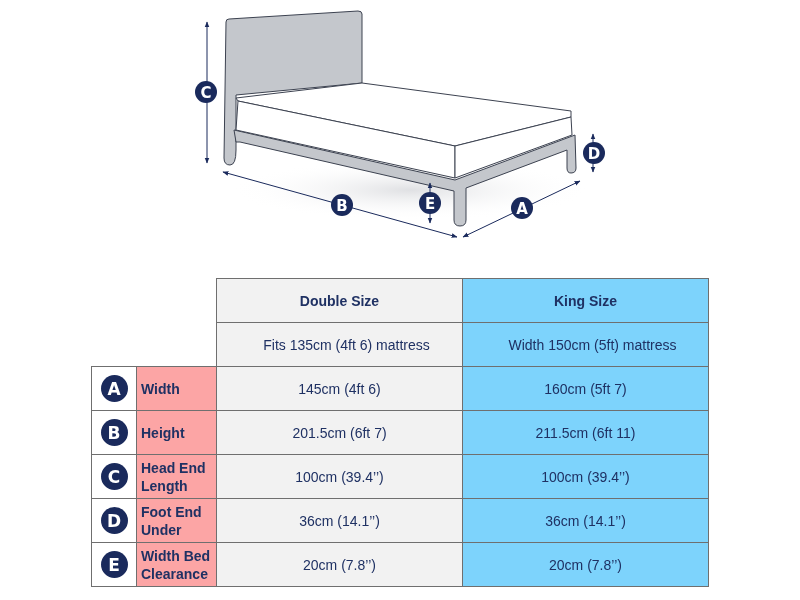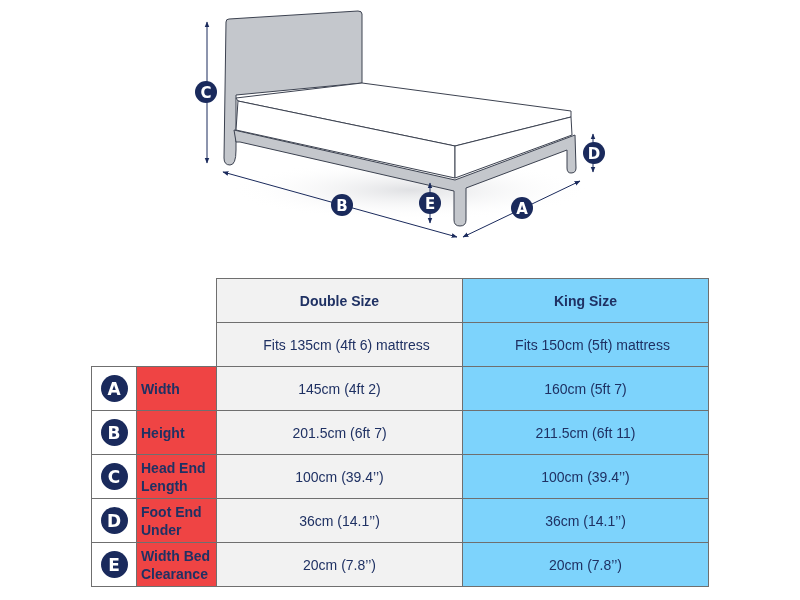--- a/index.html
+++ b/index.html
@@ -14,21 +14,21 @@
   }
   table.spec td {
     border: 1px solid #6f6f6f;
     text-align: center; vertical-align: middle;
     color: #1f3163;
   }
   td.blank { border: none !important; border-bottom: 1px solid #6f6f6f !important; border-right: 1px solid #6f6f6f !important; background: #fff; }
   td.head { height: 44px; font-weight: bold; font-size: 14px; color: #15285c; }
   td.fits { height: 44px; font-size: 11px; color: #2a3a66; padding-left: 14px; }
   td.icon { width: 45px; height: 44px; background: #fff; }
-  td.label { width: 80px; text-align: left !important; padding-left: 4px; font-weight: bold; font-size: 14px; line-height: 18px; color: #15285c; background: #ef4444; }
+  td.label { width: 80px; text-align: left !important; padding-left: 4px; font-weight: bold; font-size: 14px; line-height: 18px; color: #15285c; background: #fca5a5; }
   td.val { width: 246px; font-size: 14px; color: #22335f; }
   td.shade { background: #f2f2f2; }
   td.white { background: #7dd3fc; }
 
   .badge {
     display: inline-flex; align-items: center; justify-content: center;
     width: 27px; height: 27px; border-radius: 50%;
     background: #1a2a5c; color: #fff;
     font-weight: bold; font-size: 17px; font-family: "DejaVu Sans", sans-serif;
   }
@@ -92,27 +92,27 @@
 
 <table class="spec">
   <tbody>
       <tr>
     <td class="blank" colspan="2" rowspan="2"></td>
     <td class="head val shade">Double Size</td>
     <td class="head val white">King Size</td>
   </tr>
   <tr>
     <td class="fits val shade">Fits 135cm (4ft 6) mattress</td>
-    <td class="fits val white">Fits 150cm (5ft) mattress</td>
+    <td class="fits val white">Width 150cm (5ft) mattress</td>
   </tr>
 
   <tr>
     <td class="icon"><span class="badge">A</span></td>
     <td class="label">Width</td>
-    <td class="val shade">145cm (4ft 2)</td>
+    <td class="val shade">145cm (4ft 6)</td>
     <td class="val white">160cm (5ft 7)</td>
   </tr>
   <tr>
     <td class="icon"><span class="badge">B</span></td>
     <td class="label">Height</td>
     <td class="val shade">201.5cm (6ft 7)</td>
     <td class="val white">211.5cm (6ft 11)</td>
   </tr>
   <tr>
     <td class="icon"><span class="badge">C</span></td>

